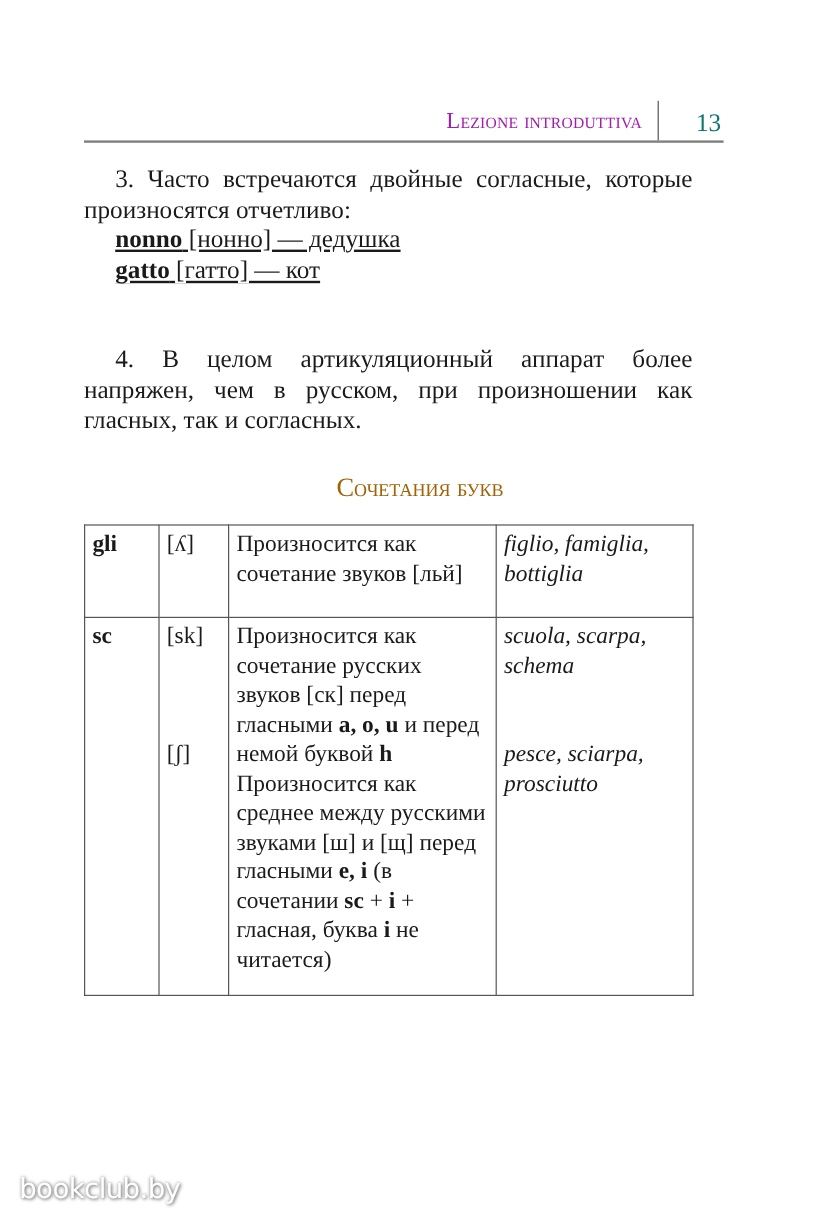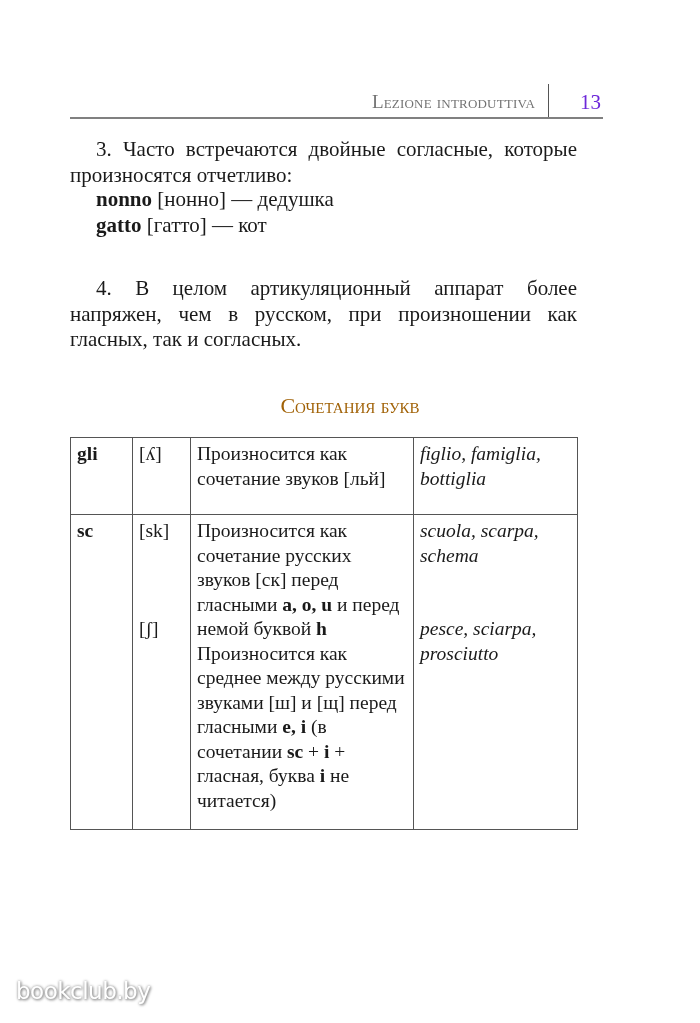--- a/index.html
+++ b/index.html
@@ -11,38 +11,38 @@
       font-family: "Liberation Serif", "DejaVu Serif", serif;
       color: #1a1a1a;
     }
     .running-head {
       position: absolute; left: 70px; top: 84px; width: 533px; height: 33px;
       border-bottom: 2px solid #808080;
     }
     .running-title {
       position: absolute; right: 68px; top: 7px;
       font-size: 19px; font-variant: small-caps; letter-spacing: 0.2px;
-      color: #737373;
+      color: #a21caf;
     }
     .running-sep {
       position: absolute; left: 478px; top: 0px; width: 1px; height: 33px;
       background: #555;
     }
     .page-number {
-      position: absolute; right: 2px; top: 6px; font-size: 21px; color: #6d28d9;
+      position: absolute; right: 2px; top: 6px; font-size: 21px; color: #0f766e;
     }
     .para {
       position: absolute; left: 70px; width: 507px;
       font-size: 21px; line-height: 25.5px;
       text-align: justify;
     }
     .para .indent { display: inline-block; width: 26px; }
     #p3 { top: 137px; }
-    #p4 { top: 276px; }
-    .examples { position: absolute; left: 96px; top: 187px; font-size: 21px; line-height: 25.5px; }
+    #p4 { top: 287px; }
+    .examples { position: absolute; left: 96px; top: 187px; font-size: 21px; line-height: 25.5px; text-decoration: underline; }
     .examples b { font-weight: bold; }
     .section-title {
       position: absolute; left: 0; width: 700px; top: 393px; text-align: center;
       font-size: 22px; font-variant: small-caps; color: #a16207;
     }
     table.combos {
       position: absolute; left: 70px; top: 437px;
       border-collapse: collapse;
       font-size: 19.5px; line-height: 24.5px;
     }

